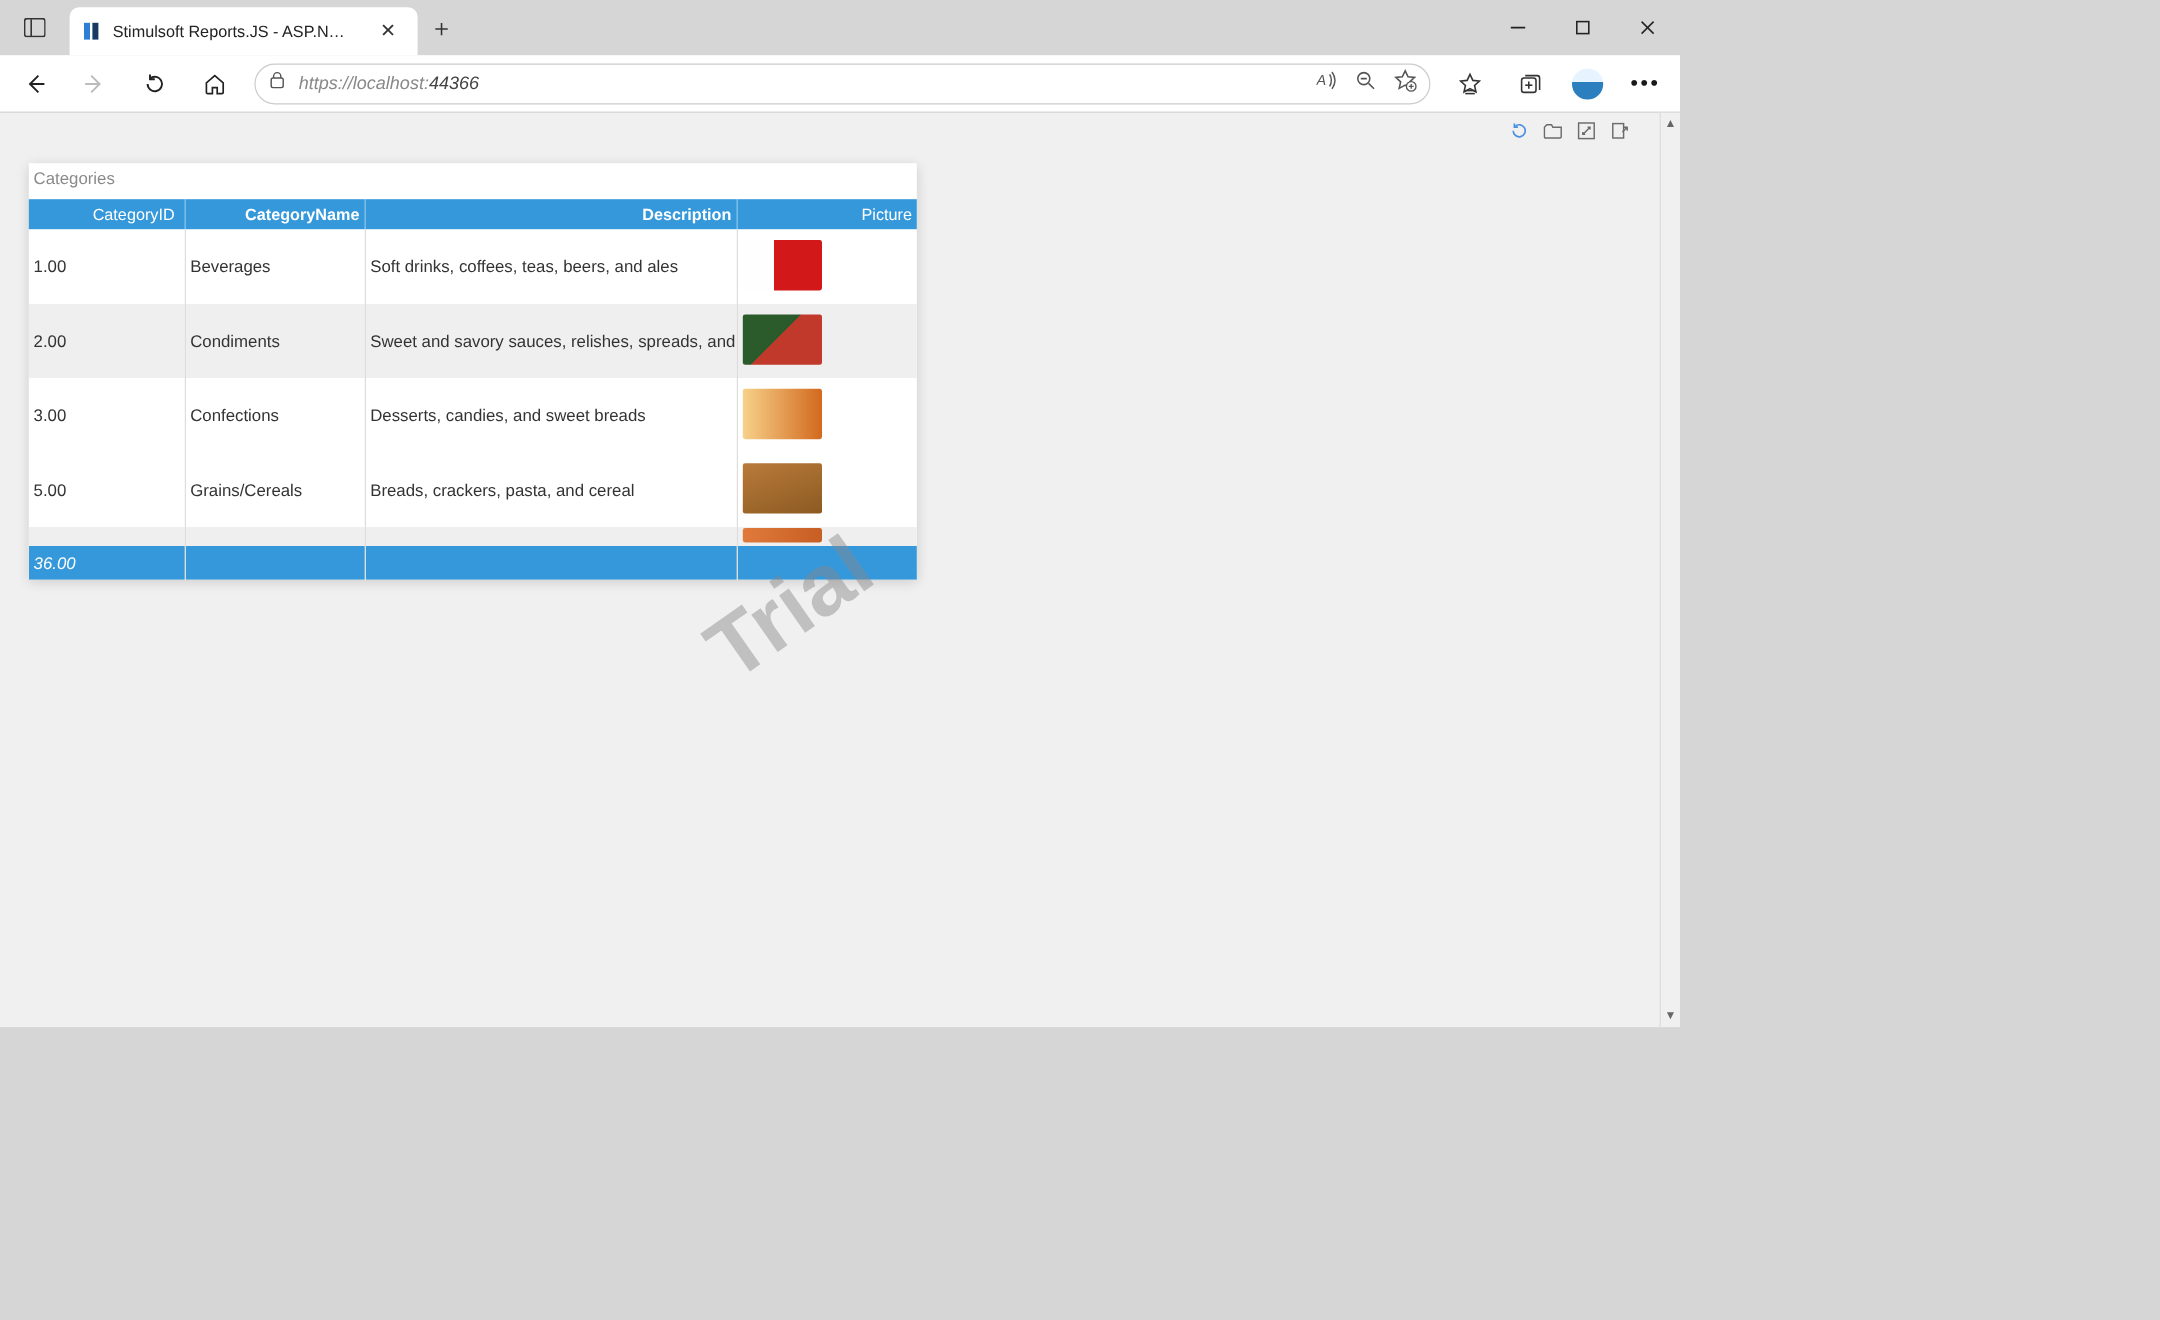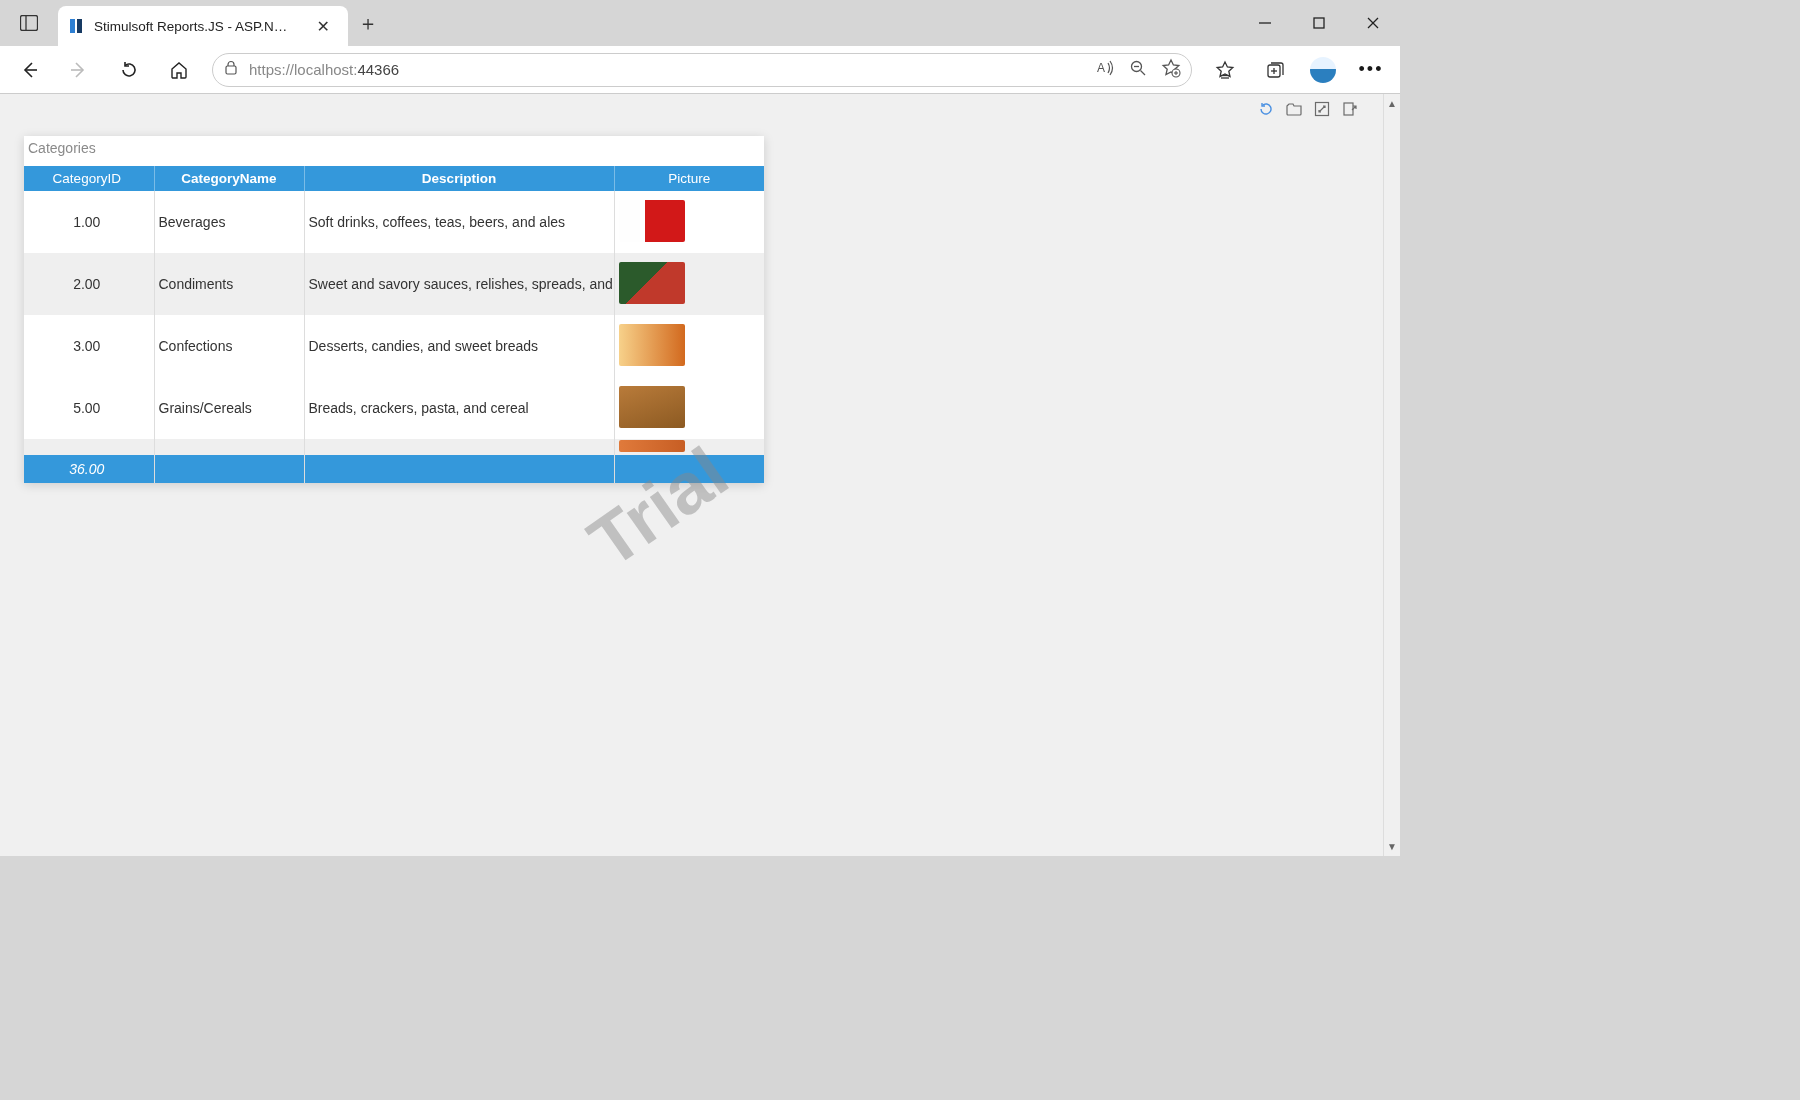--- a/index.html
+++ b/index.html
@@ -10,21 +10,21 @@
 .titlebar .left-icon { width: 58px; display:flex; align-items:center; justify-content:center; }
 .tab { margin-top:6px; height:40px; background:#fff; border-radius:8px 8px 0 0; display:flex; align-items:center; padding:0 14px 0 10px; gap:10px; min-width:290px; }
 .tab .fav { width:16px; height:16px; }
 .tab-title { font-size:13.5px; color:#222; white-space:nowrap; overflow:hidden; text-overflow:ellipsis; max-width:200px; }
 .tab-close { font-size:16px; color:#333; margin-left:auto; padding:0 4px; }
 .newtab { width:40px; display:flex; align-items:center; justify-content:center; font-size:20px; color:#333; }
 .win-controls { margin-left:auto; display:flex; }
 .win-btn { width:54px; height:46px; display:flex; align-items:center; justify-content:center; }
 .win-btn svg { display:block; }
 
-.toolbar { height:48px; background:#fff; border-bottom:1px solid #ccc; display:flex; align-items:center; padding:0 6px; gap:4px; }
+.toolbar { height:48px; background:#fff; border-bottom:1px solid #ccc; display:flex; align-items:center; padding:0 6px; gap:4px;font-style:italic; }
 .tbtn { width:46px; height:40px; display:flex; align-items:center; justify-content:center; color:#1a1a1a; }
 .tbtn.dim { color:#9a9a9a; }
 .addr { flex:1; height:34px; border:1px solid #ccc; border-radius:18px; display:flex; align-items:center; padding:0 10px; gap:10px; margin:0 6px; background:#fff; }
 .addr-text { font-size:15px; color:#444; }
 .addr-text .host { color:#888; }
 .addr-right { margin-left:auto; display:flex; gap:14px; align-items:center; color:#555; }
 .avatar { width:26px; height:26px; border-radius:50%; background:linear-gradient(180deg,#e7f3ff 45%,#2b7fbf 45%); margin:0 8px; }
 .dots { font-size:18px; letter-spacing:2px; padding:0 8px; }
 
 
@@ -35,25 +35,25 @@
 
 
 .dev-icons { position:absolute; right:24px; top:6px; display:flex; gap:10px; color:#4a90e2; }
 .dev-icons span { width:18px; height:18px; display:flex; align-items:center; justify-content:center; }
 .dev-icons svg { display:block; }
 
 
 .report { position:absolute; left:24px; top:42px; width:740px; background:#fff; box-shadow:0 2px 10px rgba(0,0,0,0.15); }
 .rpt-title { font-size:14px; color:#8a8a8a; padding:4px 4px 10px 4px;border-radius:15px; }
 .tbl { width:100%; border-collapse:collapse; table-layout:fixed; }
-.tbl th { background:#3498db; color:#fff; font-weight:400; font-size:13.5px; padding:5px 4px; text-align:center; }
+.tbl th { background:#3498db; color:#fff; font-weight:400; font-size:13.5px; padding:5px 4px; text-align:right; }
 .tbl th.sep { border-left:1px solid rgba(255,255,255,.35); border-right:1px solid rgba(255,255,255,.35);font-weight:bold; }
 .tbl td { font-size:14px; color:#333; padding:0 4px; height:62px; vertical-align:middle; overflow:hidden; white-space:nowrap; }
 .tbl tr.alt td { background:#efefef; }
-.col-id   { width:130px; text-align:center; padding-right:8px !important; }
+.col-id   { width:130px; text-align:left; padding-right:8px !important; }
 .col-name { width:150px; border-left:1px solid #ddd; border-right:1px solid #ddd; }
 .col-desc { width:310px; border-right:1px solid #ddd; }
 .col-pic  { width:150px; }
 .thumb { width:66px; height:42px; border-radius:2px; display:inline-block; }
 .th-1{background:linear-gradient(90deg,#fefefe 40%,#d21818 40%);} 
 .th-2{background:linear-gradient(135deg,#2b5a2b 45%,#c0392b 45%);} 
 .th-3{background:linear-gradient(90deg,#f7d18a,#d2691e);} 
 .th-4{background:linear-gradient(135deg,#f1c40f 50%,#c38b1e 50%);} 
 .th-5{background:linear-gradient(160deg,#b97b3a,#8c5a22);} 
 .th-6{background:linear-gradient(90deg,#e07a3b,#c75e24);} 

